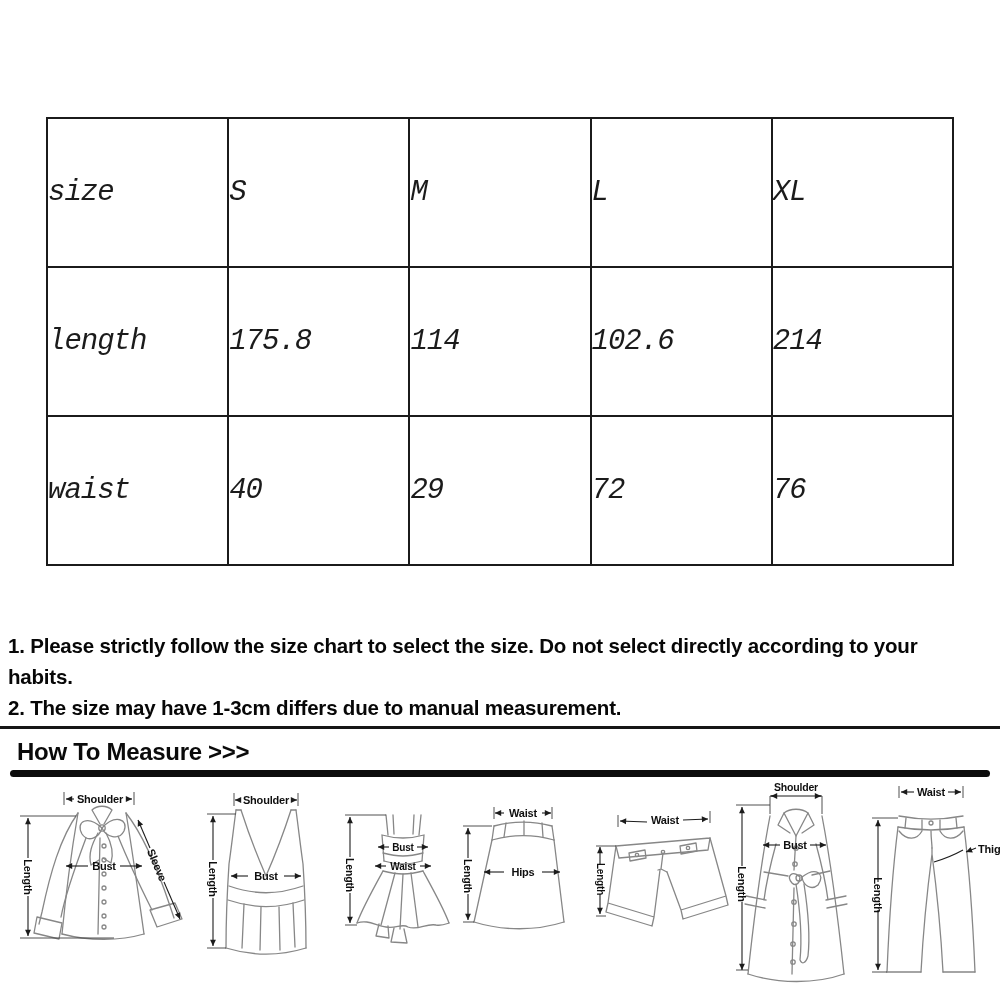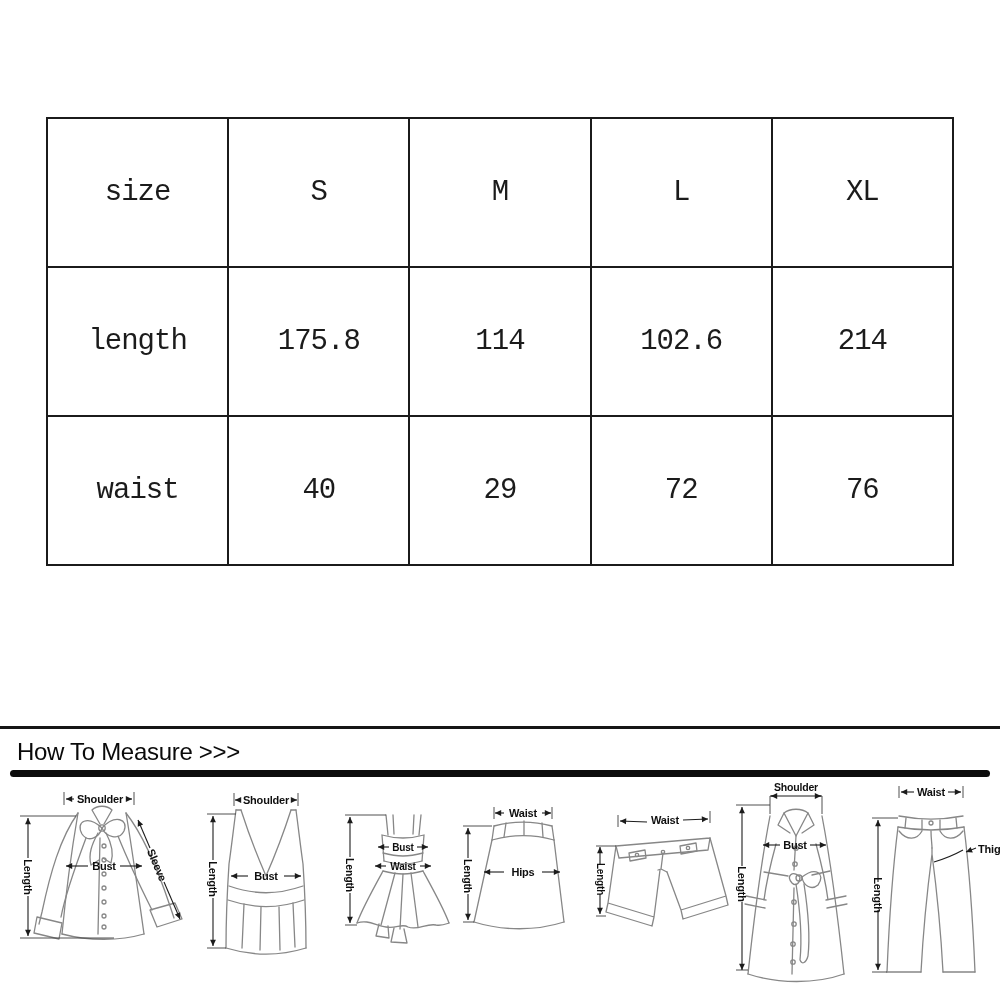--- a/index.html
+++ b/index.html
@@ -3,28 +3,28 @@
 <meta charset="utf-8">
 <style>
   html,body{margin:0;padding:0;background:#ffffff;}
   .stage{position:relative;width:1000px;height:1000px;background:#ffffff;overflow:hidden;
          font-family:"Liberation Sans",sans-serif;}
   
   table.size-chart{position:absolute;left:46px;top:117px;width:908px;height:449px;
     border-collapse:collapse;table-layout:fixed;
     font-family:"Liberation Mono","DejaVu Sans Mono",monospace;
     font-size:29px;color:#1b1b1b;}
-  table.size-chart td{border:2.5px solid #1b1b1b;text-align:center;vertical-align:middle;
-    padding:0;letter-spacing:-1px;}
+  table.size-chart td{border:2.5px solid #1b1b1b;vertical-align:middle;
+    padding:0;letter-spacing:-1px;font-style:italic;}
   
   .notes{position:absolute;left:8px;top:630px;font-weight:bold;font-size:20.5px;
     color:#070707;line-height:31px;letter-spacing:-0.2px;white-space:nowrap;}
   
   .thin-rule{position:absolute;left:0;top:726px;width:1000px;height:3px;background:#161616;}
-  .howto-title{position:absolute;left:17px;top:738px;font-size:24px;font-weight:normal;
+  .howto-title{position:absolute;left:17px;top:738px;font-size:24px;font-weight:bold;
     color:#0a0a0a;letter-spacing:-0.3px;}
   .thick-rule{position:absolute;left:10px;top:770px;width:980px;height:7px;
     background:#0c0c0c;border-radius:3.5px;}
   
   svg.garment{position:absolute;overflow:visible;}
   svg.garment .art{stroke:#878787;fill:none;stroke-width:1.3;stroke-linecap:round;stroke-linejoin:round;}
   svg.garment .art circle{fill:none;}
   svg.garment .dim{stroke:#1c1c1c;fill:none;stroke-width:1.1;}
   svg.garment .ext{stroke:#3d3d3d;stroke-width:0.9;}
   svg.garment text{font-family:"Liberation Sans",sans-serif;font-weight:bold;
@@ -64,20 +64,25 @@
     <tr>
       <td>waist</td>
       <td>40</td>
       <td>29</td>
       <td>72</td>
       <td>76</td>
     </tr>
   </tbody>
     </table>
 
+  <div class="notes">
+    <div>1. Please strictly follow the size chart to select the size. Do not select directly according to your</div>
+    <div>habits.</div>
+    <div>2. The size may have 1-3cm differs due to manual measurement.</div>
+  </div>
 
   <div class="thin-rule"></div>
   <div class="howto-title">How To Measure &gt;&gt;&gt;</div>
   <div class="thick-rule"></div>
 
   <svg class="garment" style="left:12px;top:786px" width="222" height="176" viewBox="0 0 222 176">
     <g class="art">
       <path d="M80,24 C85,19 95,19 100,24 M80,24 L88,38 M100,24 L92,38"></path>
       <path d="M90,42 C76,29 63,35 70,48 C76,57 87,52 90,42 Z"></path>
       <path d="M90,42 C103,28 117,33 112,45 C107,55 94,51 90,42 Z"></path>

